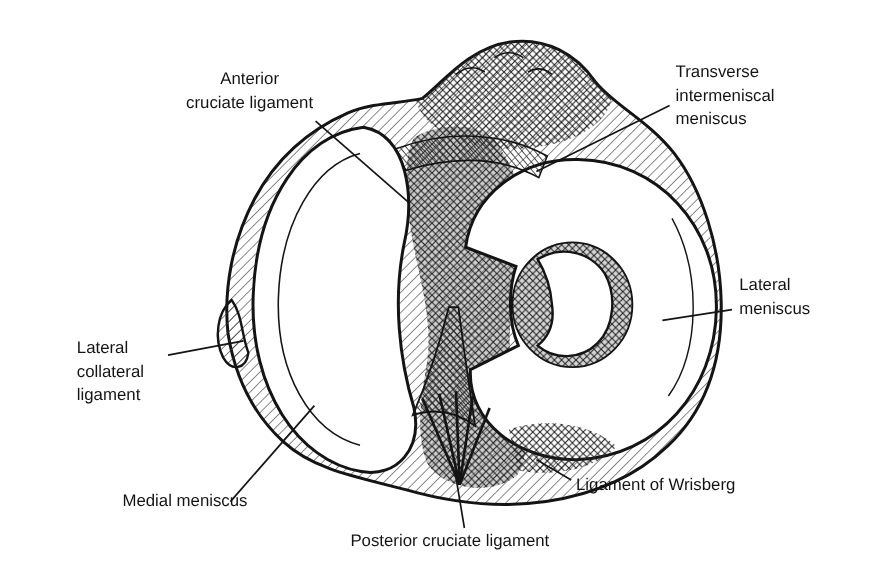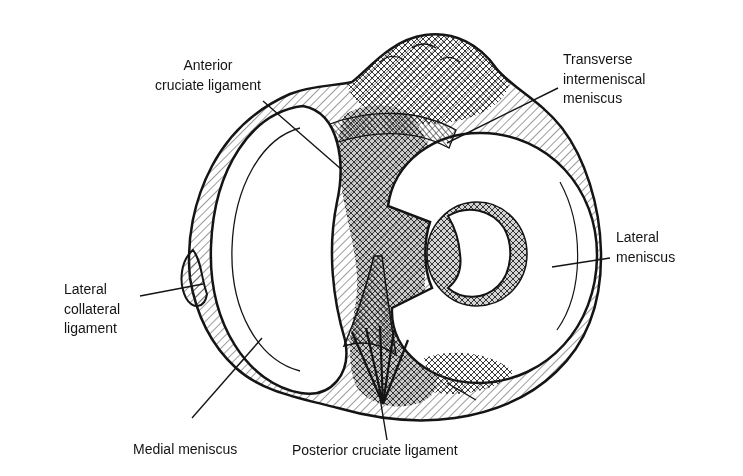--- a/index.html
+++ b/index.html
@@ -21,21 +21,21 @@
     color: #141414;
     font-size: 14px;
     line-height: 1.4;
     white-space: pre-line;
   }
   .label.center { text-align: center; }
   .lbl-acl        { left: 128px; top: 56px;  width: 160px; }
   .lbl-transverse { left: 563px; top: 50px;  width: 150px; }
   .lbl-lateral    { left: 616px; top: 228px; width: 110px; }
   .lbl-mcl        { left: 64px;  top: 280px; width: 110px; }
-  .lbl-medmen     { left: 102px; top: 440px; width: 170px; margin-left: 31px; }
+  .lbl-medmen     { left: 102px; top: 408px; width: 170px; }
   .lbl-pcl        { left: 292px; top: 441px; width: 230px; }
   .lbl-wrisberg   { left: 480px; top: 394px; width: 200px; }
 </style>
 </head>
 <body>
 
 <div class="canvas">
 
   <svg class="drawing" viewBox="0 0 743 476" xmlns="http://www.w3.org/2000/svg">
     <defs>
@@ -114,14 +114,15 @@
   <div class="label lbl-transverse">Transverse
 intermeniscal
 meniscus</div>
   <div class="label lbl-lateral">Lateral
 meniscus</div>
   <div class="label lbl-mcl">Lateral
 collateral
 ligament</div>
   <div class="label lbl-medmen">Medial meniscus</div>
   <div class="label lbl-pcl">Posterior cruciate ligament</div>
+  <div class="label lbl-wrisberg">Ligament of Wrisberg</div>
 
 </div>
 
 </body></html>

